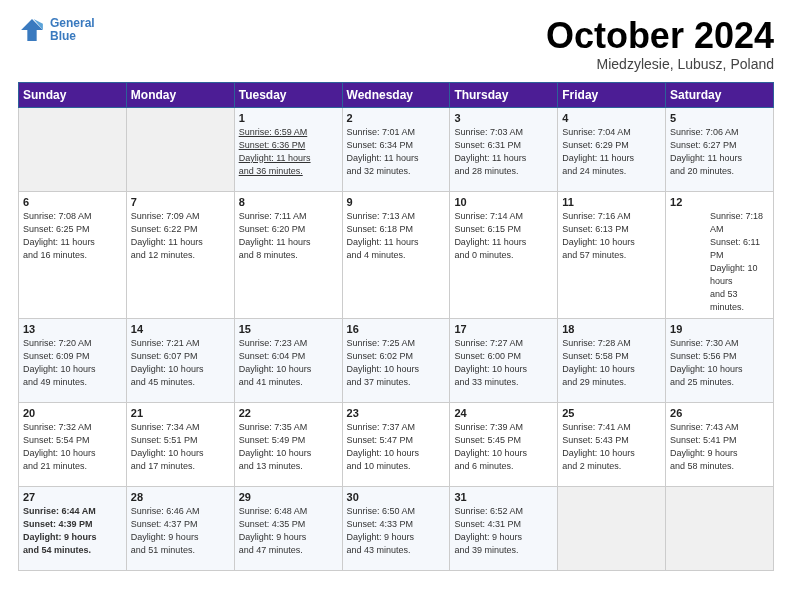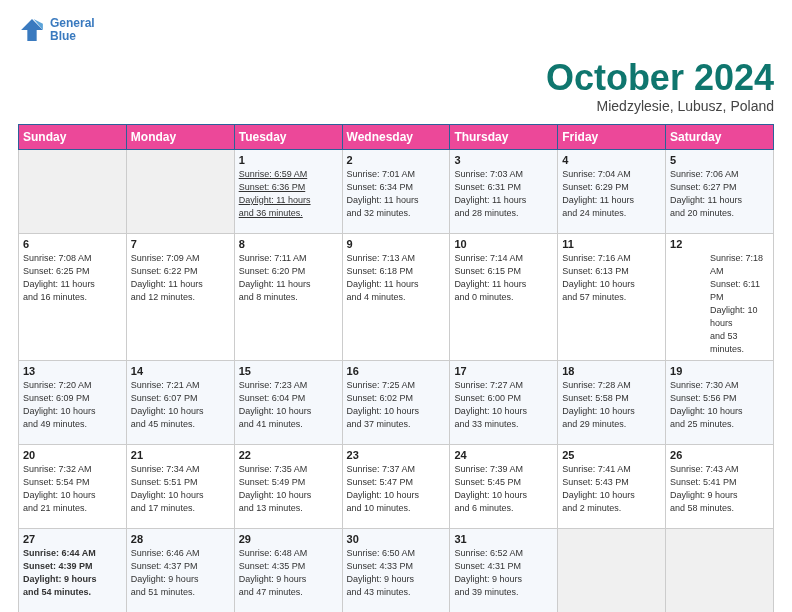--- a/index.html
+++ b/index.html
@@ -37,35 +37,34 @@
     .logo-icon {
       width: 28px;
       height: 28px;
     }
     .title-block {
       text-align: right;
     }
     .month-title {
       font-size: 36px;
       font-weight: bold;
-      color: #0f766e;
+      color: #000000;
       line-height: 1.1;
-      margin-top: 42px;
     }
     .location {
       font-size: 14px;
       color: #444;
     }
     table {
       width: 100%;
       border-collapse: collapse;
       table-layout: fixed;
     }
     thead tr th {
-      background-color: #ec4899;
+      background-color: #4c1d95;
       color: #fff;
       font-size: 12px;
       font-weight: bold;
       padding: 5px 4px;
       text-align: left;
       border: 1px solid #2c6199;
     }
     tbody tr td {
       vertical-align: top;
       border: 1px solid #ccc;

